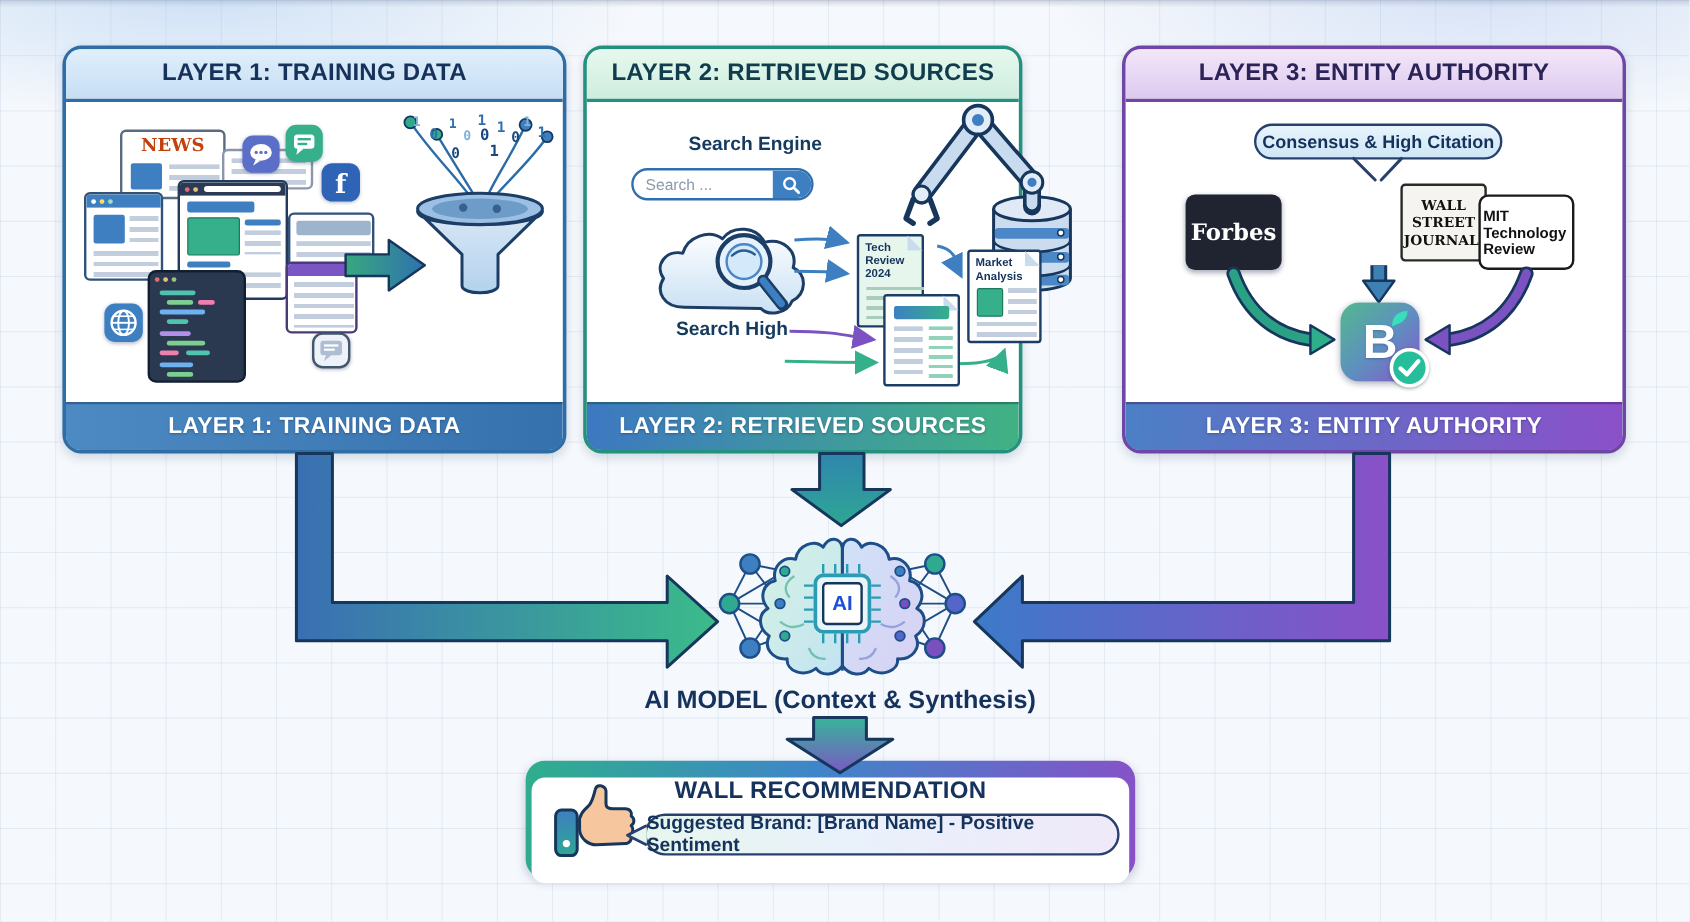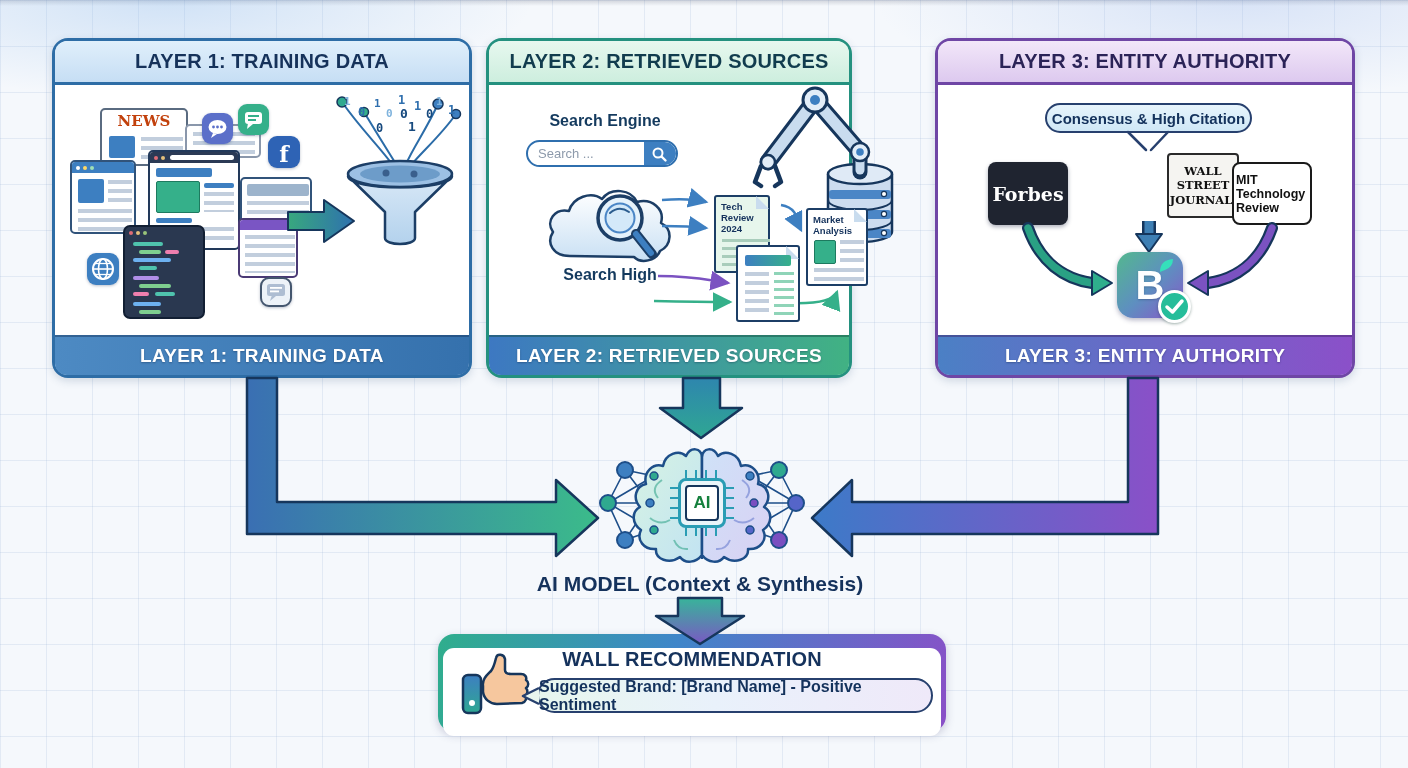--- a/index.html
+++ b/index.html
@@ -68,21 +68,21 @@
     box-shadow:0 2px 5px rgba(40,40,90,.35);}
   #brand-icon .b{position:absolute;inset:0;display:flex;align-items:center;justify-content:center;
     color:#fff;font-size:40px;font-weight:bold;text-shadow:0 1px 2px rgba(20,40,80,.3);}
   #check-badge{position:absolute;left:1158px;top:290px;width:33px;height:33px;border-radius:50%;
     background:#25bd9a;border:3px solid #fff;box-shadow:0 1px 3px rgba(20,60,50,.4);}
 
   
   #ai-chip{position:absolute;left:678px;top:478px;width:48px;height:50px;border:3px solid #2a9db4;
     border-radius:8px;background:#eaf5f9;padding:4px;}
   #ai-chip .inner{width:100%;height:100%;border:2px solid #16365c;border-radius:4px;background:#fff;
-    display:flex;align-items:center;justify-content:center;font-weight:bold;font-size:17px;color:#15803d;}
+    display:flex;align-items:center;justify-content:center;font-weight:bold;font-size:17px;color:#1d4ed8;}
   #ai-label{position:absolute;left:480px;top:572px;width:440px;text-align:center;
     font-weight:bold;font-size:21px;color:#15325c;}
   #rec-box{position:absolute;left:438px;top:634px;width:508px;height:98px;border-radius:16px;
     background:linear-gradient(105deg,#2fae8c,#3f86c9 45%,#8a4fc7);padding:5px;box-shadow:0 3px 8px rgba(60,60,110,.25);}
   #rec-box .inner{width:100%;height:100%;background:#fff;border-radius:11px;}
   #rec-title{margin-top:9px;text-align:center;font-weight:bold;font-size:20px;color:#15325c;letter-spacing:.2px;}
   #rec-bubble{position:absolute;left:537px;top:678px;width:396px;height:35px;border-radius:18px;
     border:2px solid #27406e;background:linear-gradient(90deg,#e7f6ee,#e9f1fb 45%,#efe9f9);
     display:flex;align-items:center;justify-content:center;font-weight:bold;font-size:16px;color:#14325c;}
 
@@ -252,21 +252,21 @@
     <circle cx="386" cy="173" r="3.5" fill="#3a5f8c"></circle>
       <circle cx="414" cy="174" r="3.5" fill="#3a5f8c"></circle>
   </svg>
 
 
   <div class="panel" id="panel2">
     <div class="p-head">LAYER 2: RETRIEVED SOURCES</div>
     <div class="p-foot">LAYER 2: RETRIEVED SOURCES</div>
   </div>
 
-  <div class="lbl" style="left:525px;top:112px;width:160px;font-size:16px;">Search Engine</div>
+  <div class="lbl" style="left:525px;top:112px;width:160px;font-size:16px;text-align:right;">Search Engine</div>
 
   <div class="abs" style="left:526px;top:140px;width:152px;height:27px;border:2px solid #2f6fae;border-radius:14px;background:#fff;overflow:hidden;">
     <span style="position:absolute;left:10px;top:4px;font-size:13px;color:#8d9aab;">Search ...</span>
     <span style="position:absolute;right:0;top:0;width:32px;height:100%;background:#3d7fc1;border-radius:0 11px 11px 0;">
       <svg style="position:absolute;left:7px;top:4px;" width="17" height="17" viewBox="0 0 17 17">
         <circle cx="7" cy="7" r="4.5" fill="none" stroke="#fff" stroke-width="2"></circle>
           <line x1="10.5" y1="10.5" x2="14.5" y2="14.5" stroke="#fff" stroke-width="2.4" stroke-linecap="round"></line>
       </svg>
     </span>
   </div>

